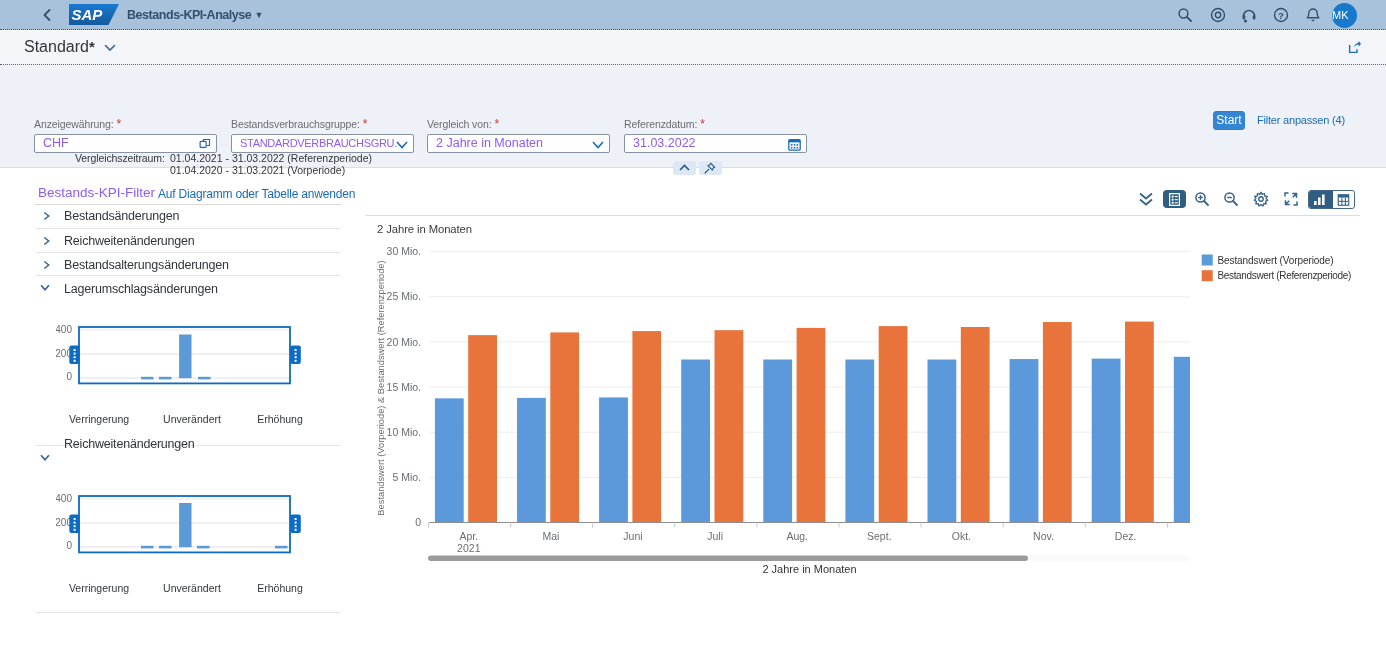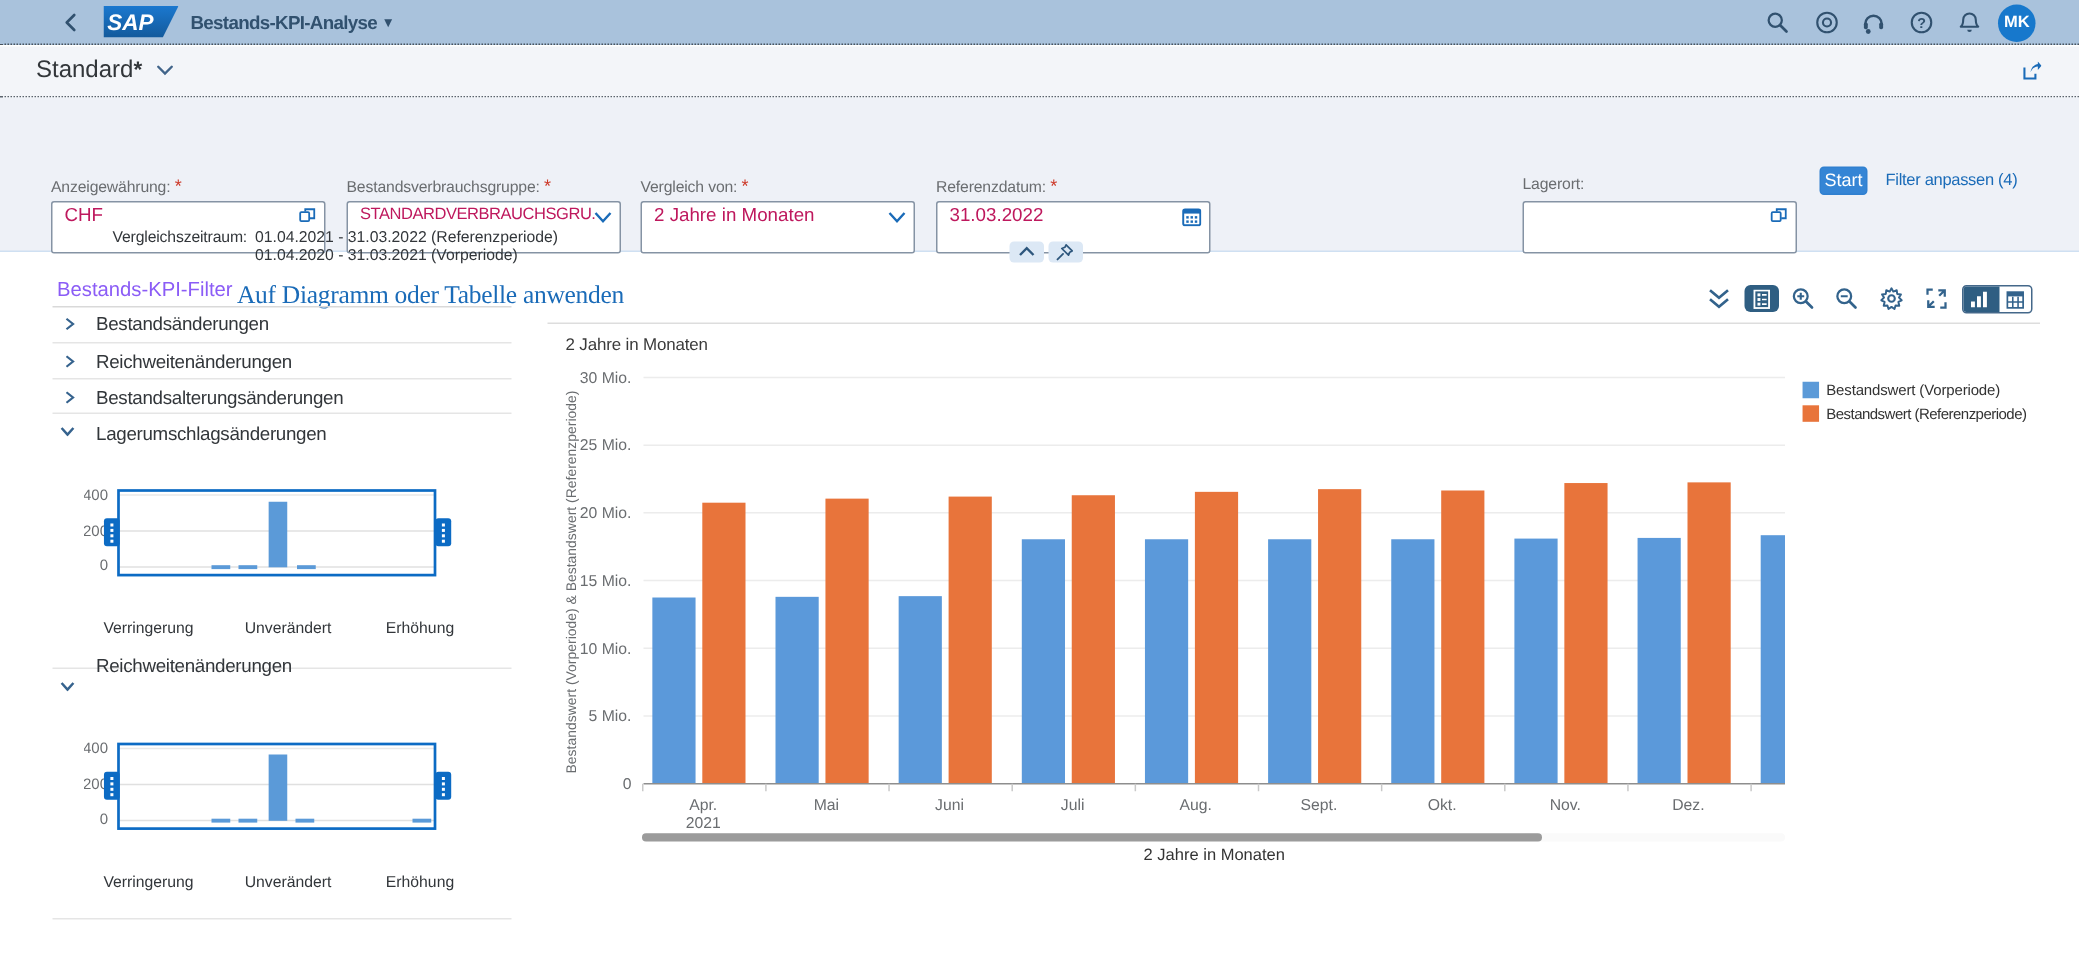--- a/index.html
+++ b/index.html
@@ -6,45 +6,45 @@
 html,body { width:1386px; height:645px; font-family:"Liberation Sans", sans-serif; background:#fff; overflow:hidden; }
 #app { position:relative; width:1386px; height:645px; }
 .abs { position:absolute; }
 
 
 #shell { position:absolute; left:0; top:0; width:1386px; height:30px; background:#a9c2dc; border-bottom:1px dotted #47525c; }
 #backbtn { position:absolute; left:40px; top:7px; width:14px; height:16px; }
 #saplogo { position:absolute; left:69px; top:4px; }
 #shelltitle { position:absolute; left:127px; top:8px; font-size:12.5px; font-weight:bold; color:#31516f; letter-spacing:-0.45px; }
 .shellicon { position:absolute; top:7px; width:16px; height:16px; }
-#avatar { position:absolute; left:1332px; top:3px; width:25px; height:25px; border-radius:50%; background:#1778cc; color:#fff; font-size:11px; font-weight:bold; text-align:center; line-height:25px; }
+#avatar { position:absolute; left:1332px; top:3px; width:25px; height:25px; border-radius:50%; background:#1778cc; color:#fff; font-size:11px; font-weight:normal; text-align:left; line-height:25px; }
 
 
 #variantbar { position:absolute; left:0; top:31px; width:1386px; height:34px; background:#f3f5f9; border-bottom:1px dotted #5a636c; }
 #varianttitle { position:absolute; left:24px; top:38px; font-size:16px; color:#32363a; }
 #varianttitle b { font-weight:bold; font-size:15px; }
 
 
 #filterbar { position:absolute; left:0; top:65px; width:1386px; height:103px; background:#eef1f7; border-bottom:1px solid #cfe0f2; }
 .ffield { position:absolute; top:84px; width:183px; }
 .flabel { font-size:10.5px; letter-spacing:-0.1px; color:#6a6d70; margin-bottom:5px; height:12px;margin-top:33px; }
 .flabel .req { color:#cd3a2a; font-size:12px; }
-.finput { position:relative; height:35px; background:#fff; border:1px solid #8593a4; border-radius:2px; font-size:12.5px; color:#be185d; line-height:17px; padding:0 22px 0 8px; white-space:nowrap; overflow:hidden; }
+.finput { position:relative; height:19px; background:#fff; border:1px solid #8593a4; border-radius:2px; font-size:12.5px; color:#8b5cf6; line-height:17px; padding:0 22px 0 8px; white-space:nowrap; overflow:hidden; }
 .ficon { position:absolute; right:5px; top:3px; }
 #vglz { position:absolute; left:35px; top:152px; font-size:10.5px; letter-spacing:-0.1px; color:#32363a;margin-left:40px; }
 #vglz .vvals { position:absolute; left:95px; top:0; width:400px; font-size:10.5px; letter-spacing:0; }
 #startbtn { position:absolute; left:1213px; top:111px; width:32px; height:19px; background:#3585d5; border:1px solid #3080d0; border-radius:3px; color:#fff; font-size:12px; text-align:center; line-height:17px; }
 #filteranp { position:absolute; left:1257px; top:114px; font-size:11px; letter-spacing:-0.2px; color:#1a6bb8; }
 
 
 .xbtn { position:absolute; top:161px; width:23px; height:14px; background:#dce8f5; border-radius:3px; }
 
 
 #lp-title { position:absolute; left:38px; top:185px; font-size:13.5px; color:#8b5cf6; }
-#lp-link { position:absolute; left:158px; top:187px; font-size:17px; letter-spacing:-0.2px; color:#1a6bb8;font-family:Liberation Serif, serif; }
+#lp-link { position:absolute; left:158px; top:187px; font-size:12px; letter-spacing:-0.2px; color:#1a6bb8; }
 .lpsep { position:absolute; left:35px; width:306px; height:1px; background:#e5e5e5; }
 .lprow { position:absolute; left:64px; font-size:12.5px; letter-spacing:-0.2px; color:#32363a; }
 .lpchev { position:absolute; left:43px; }
 .lpcat { position:absolute; font-size:10.5px; color:#32363a; transform:translateX(-50%); }
 
 
 #tbsep { position:absolute; left:365px; top:215px; width:995px; height:1px; background:#ddd; }
 .tbicon { position:absolute; top:191px; }
 #tb-legendbtn { position:absolute; left:1163px; top:190px; width:23px; height:18px; background:#2f5e82; border-radius:4px; }
 #tb-seg { position:absolute; left:1308px; top:190px; width:47px; height:19px; border:1px solid #44688a; border-radius:3px; background:#fff; }
@@ -134,29 +134,20 @@
   <div class="finput">31.03.2022
     <svg class="ficon" width="13" height="13" viewBox="0 0 16 16">
           <rect x="1" y="2" width="14" height="13" rx="1.5" fill="none" stroke="#1a6bb8" stroke-width="1.6"></rect>
           <rect x="1" y="2" width="14" height="3.4" fill="#1a6bb8"></rect>
           <rect x="3.5" y="7.5" width="2" height="2" fill="#1a6bb8"></rect>
           <rect x="7" y="7.5" width="2" height="2" fill="#1a6bb8"></rect>
           <rect x="10.5" y="7.5" width="2" height="2" fill="#1a6bb8"></rect>
           <rect x="3.5" y="11" width="2" height="2" fill="#1a6bb8"></rect>
           <rect x="7" y="11" width="2" height="2" fill="#1a6bb8"></rect>
           <rect x="10.5" y="11" width="2" height="2" fill="#1a6bb8"></rect>
-        </svg>
-  </div>
-</div>
-<div class="ffield" style="left:1015px">
-  <div class="flabel">Lagerort:</div>
-  <div class="finput">&nbsp;
-    <svg class="ficon" width="12" height="12" viewBox="0 0 16 16">
-          <rect x="1.5" y="4.5" width="8" height="8" rx="1" fill="none" stroke="#1a6bb8" stroke-width="1.6"></rect>
-          <path d="M6 4 V2 H14 V10 H10" fill="none" stroke="#1a6bb8" stroke-width="1.6"></path>
         </svg>
   </div>
 </div>
 <div id="startbtn">Start</div>
 <div id="filteranp">Filter anpassen (4)</div>
 <div id="vglz">Vergleichszeitraum:
   <div class="vvals">01.04.2021 - 31.03.2022 (Referenzperiode)<br>01.04.2020 - 31.03.2021 (Vorperiode)</div>
 </div>
 
 <div class="xbtn" style="left:673px"></div>

